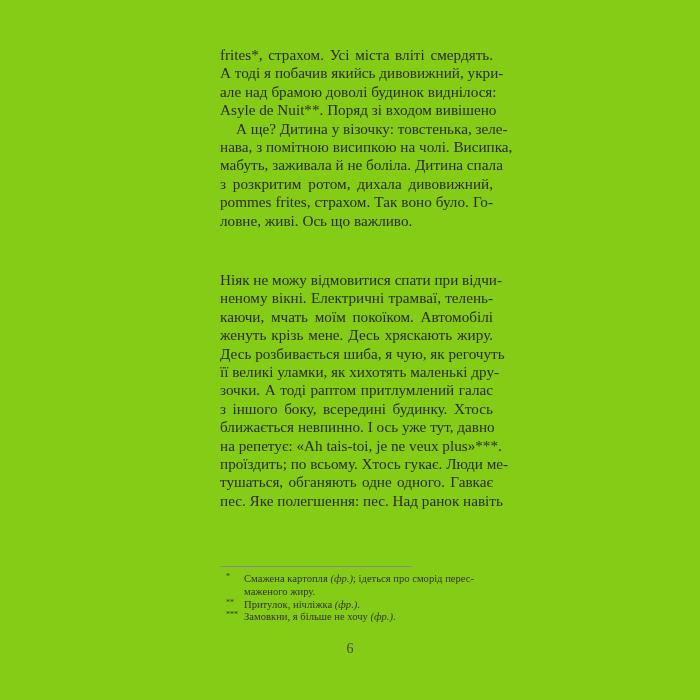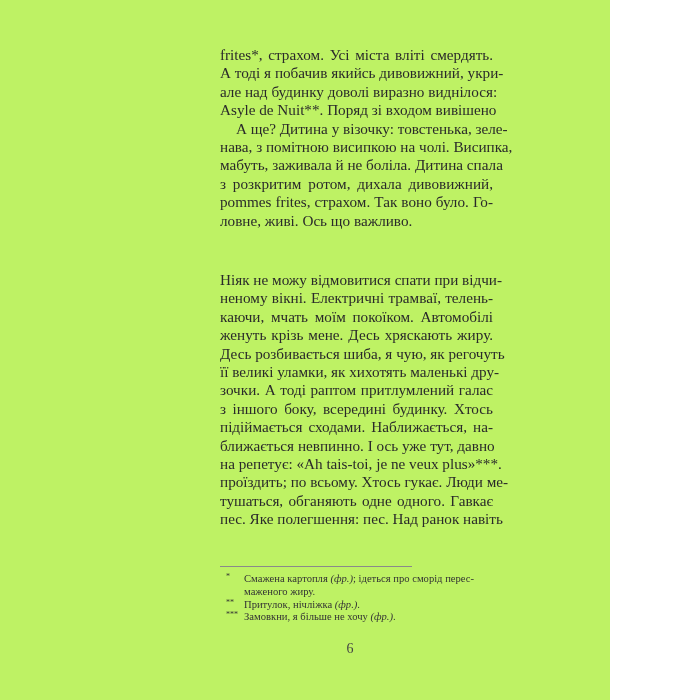--- a/index.html
+++ b/index.html
@@ -1,17 +1,17 @@
 <!DOCTYPE html>
 <html><head>
 <meta charset="utf-8">
 <style>
   html, body { margin:0; padding:0; background:#ffffff; }
   body { width:700px; height:700px; position:relative; overflow:hidden; }
-  .page { position:absolute; left:0; top:0; width:610px; height:700px; background:#bef264; }
+  .page { position:absolute; left:0; top:0; width:700px; height:700px; background:#84cc16; }
   .text-block { position:absolute; left:220px; width:273px; font-family:"Liberation Serif","DejaVu Serif",serif; color:#2a2a2a; font-size:15.2px; line-height:18.4px; }
   .line { display:block; white-space:nowrap; text-align:justify; text-align-last:justify; height:18.4px; }
   .line.last { text-align-last:left; }
   .line.indent { padding-left:16px; }
   .block1 { top:46px; }
   .block2 { top:271px; }
   .rule { position:absolute; left:220px; top:566px; width:192px; height:1px; background:#8a8a8a; }
   .footnotes { position:absolute; left:220px; top:573px; width:273px; font-family:"Liberation Serif","DejaVu Serif",serif; color:#333; font-size:10.6px; line-height:12.8px; }
   .fn { position:relative; padding-left:24px; }
   .fn .mark { position:absolute; left:6px; top:-2px; font-size:8px; }
@@ -19,40 +19,39 @@
   .page-number { position:absolute; left:0; width:700px; top:641px; text-align:center; font-family:"Liberation Serif","DejaVu Serif",serif; font-size:14px; color:#444; }
 </style>
 </head>
 <body>
 
 <div class="page">
 
   <div class="text-block block1">
     <span class="line">frites*, страхом. Усі міста вліті смердять.</span>
     <span class="line">А тоді я побачив якийсь дивовижний, укри-</span>
-    <span class="line">але над будинку доволі виразно виднілося:</span>
+    <span class="line">але над брамою доволі будинок виднілося:</span>
     <span class="line">Asyle de Nuit**. Поряд зі входом вивішено</span>
     <span class="line indent">А ще? Дитина у візочку: товстенька, зеле-</span>
     <span class="line">нава, з помітною висипкою на чолі. Висипка,</span>
     <span class="line">мабуть, заживала й не боліла. Дитина спала</span>
     <span class="line">з розкритим ротом, дихала дивовижний,</span>
     <span class="line">pommes frites, страхом. Так воно було. Го-</span>
     <span class="line last">ловне, живі. Ось що важливо.</span>
   </div>
 
   <div class="text-block block2">
     <span class="line">Ніяк не можу відмовитися спати при відчи-</span>
     <span class="line">неному вікні. Електричні трамваї, телень-</span>
     <span class="line">каючи, мчать моїм покоїком. Автомобілі</span>
     <span class="line">женуть крізь мене. Десь хряскають жиру.</span>
     <span class="line">Десь розбивається шиба, я чую, як регочуть</span>
     <span class="line">її великі уламки, як хихотять маленькі дру-</span>
     <span class="line">зочки. А тоді раптом притлумлений галас</span>
     <span class="line">з іншого боку, всередині будинку. Хтось</span>
-    <span class="line">підіймається сходами. Наближається, на-</span>
     <span class="line">ближається невпинно. І ось уже тут, давно</span>
     <span class="line">на репетує: «Ah tais-toi, je ne veux plus»***.</span>
     <span class="line">проїздить; по всьому. Хтось гукає. Люди ме-</span>
     <span class="line">тушаться, обганяють одне одного. Гавкає</span>
     <span class="line">пес. Яке полегшення: пес. Над ранок навіть</span>
   </div>
 
   <div class="rule"></div>
 
   <div class="footnotes">

